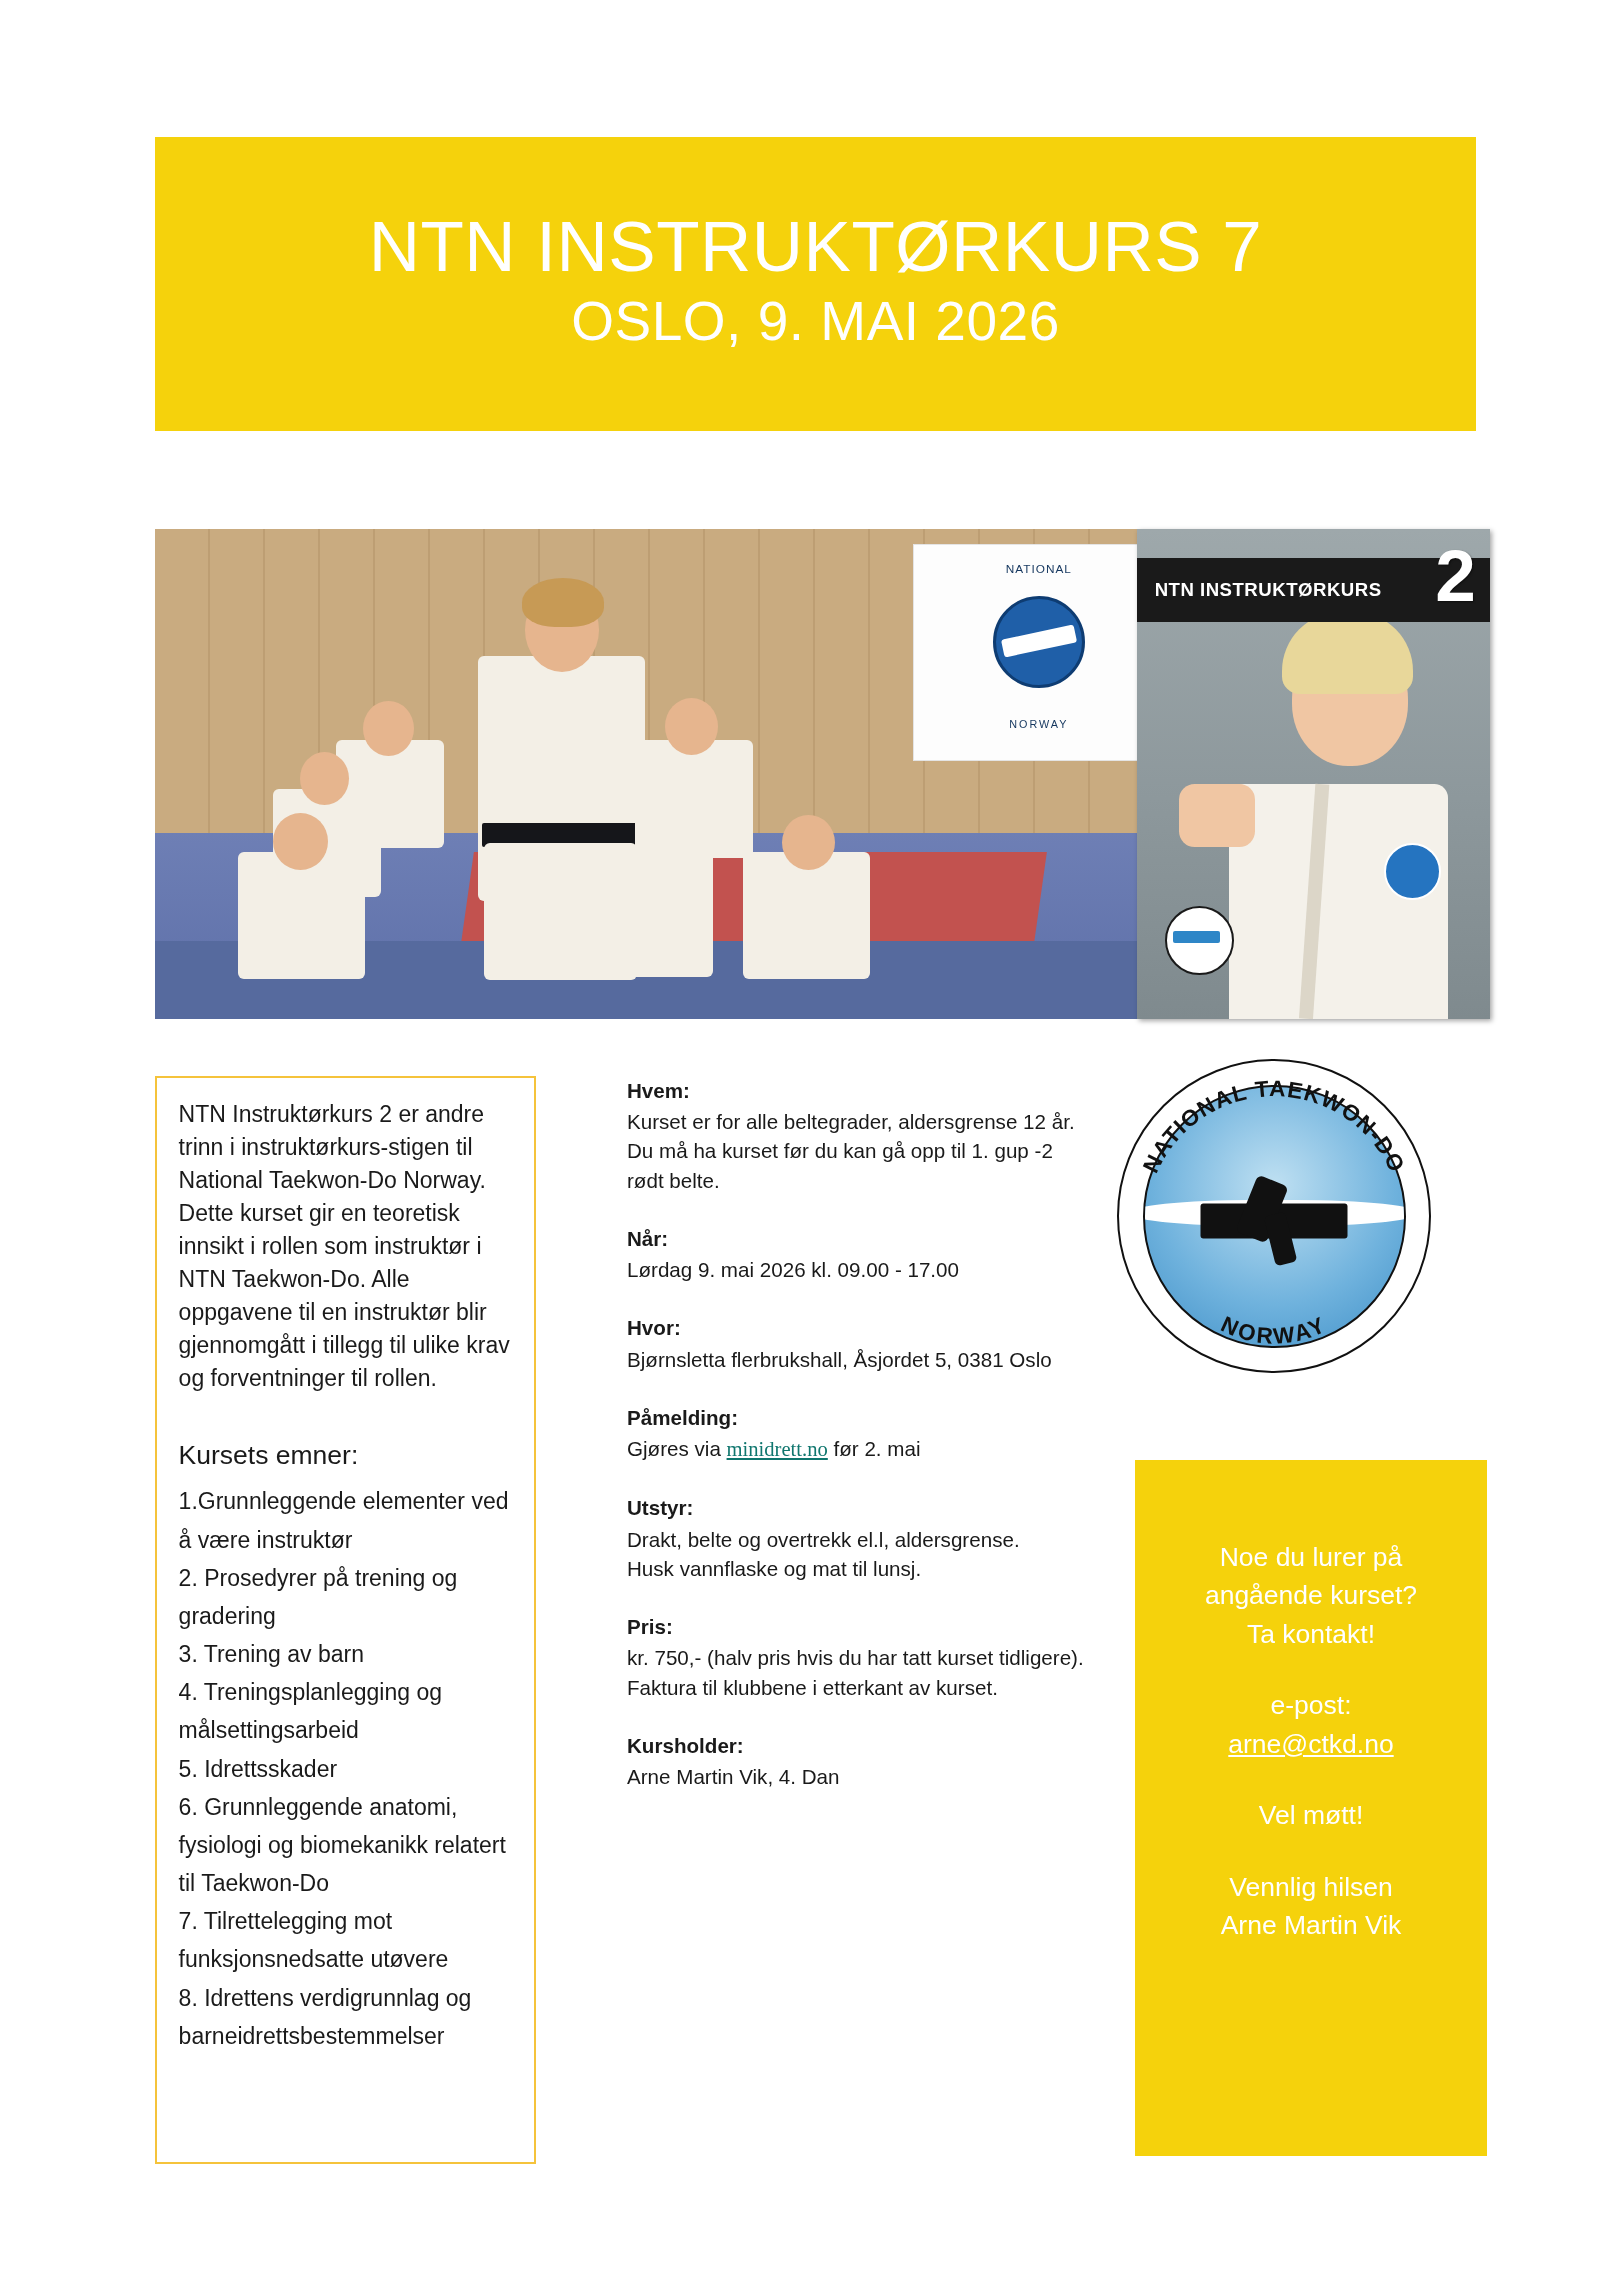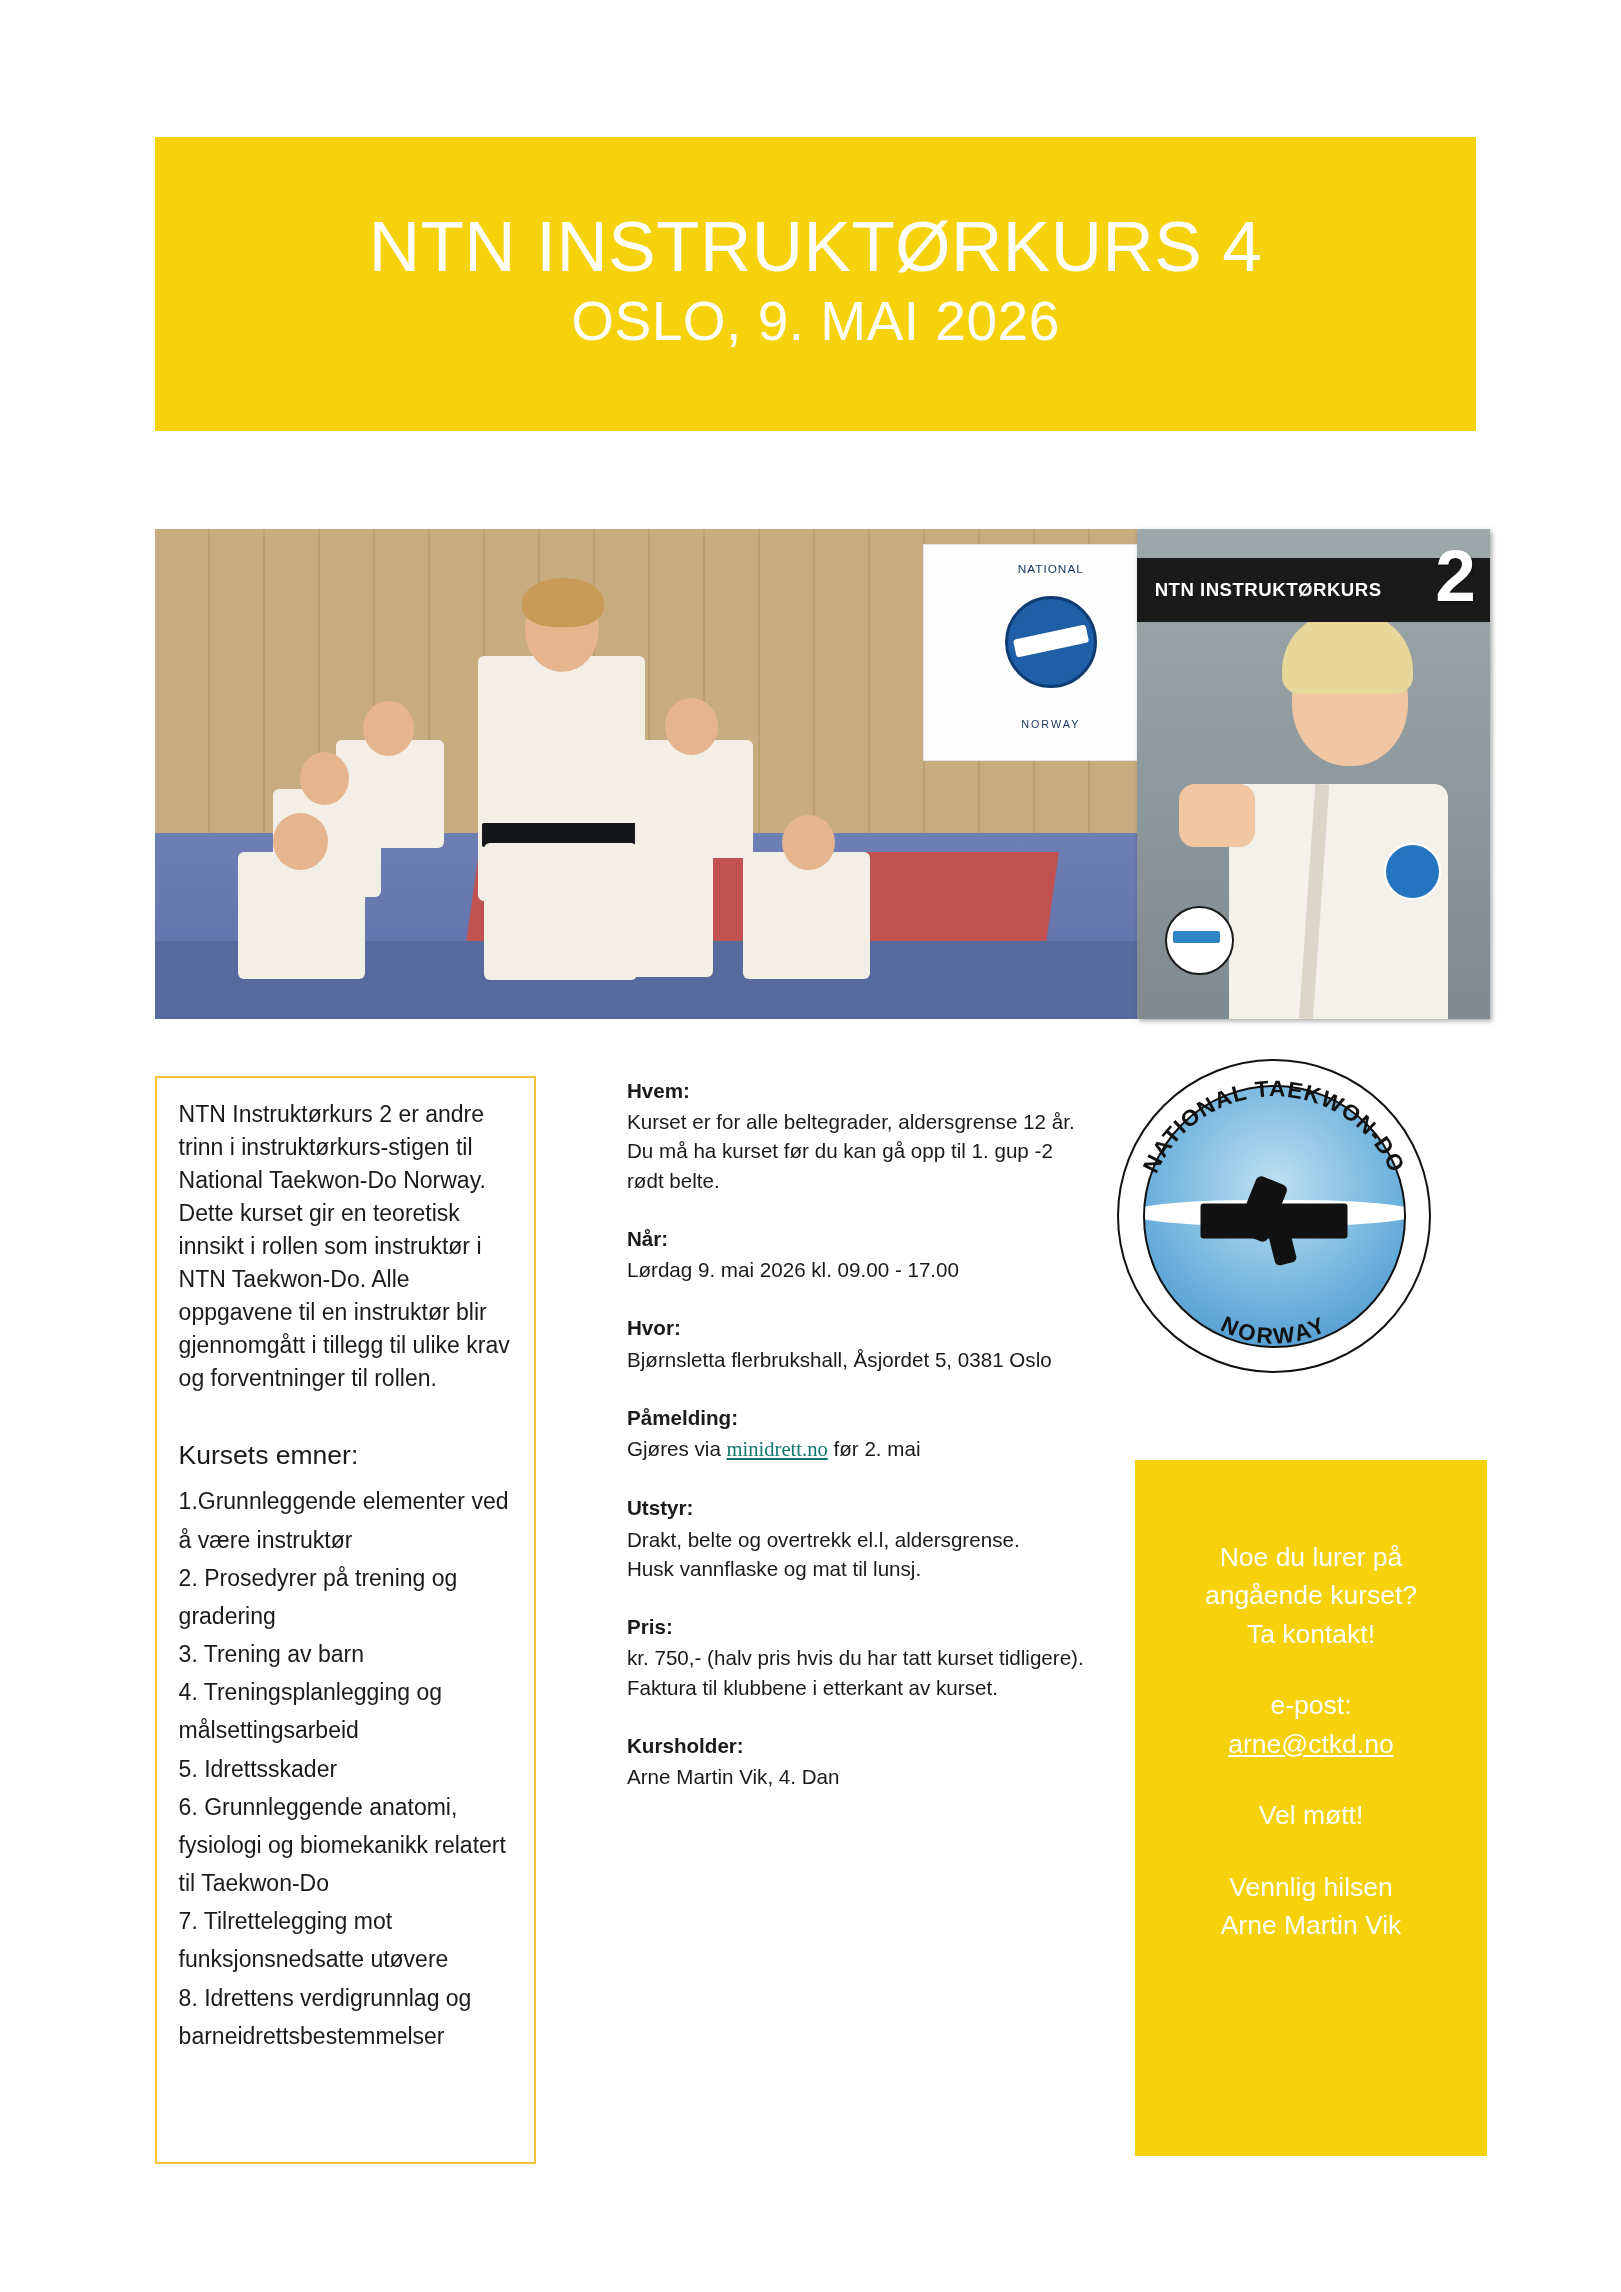--- a/index.html
+++ b/index.html
@@ -50,21 +50,20 @@
 
   
   .photo-main {
     position: absolute;
     left: 155px;
     top: 529px;
     width: 1041px;
     height: 490px;
     overflow: hidden;
     background: #cbb89a;
-    padding-left: 14px;
   }
   .photo-poster {
     position: absolute;
     left: 1137px;
     top: 529px;
     width: 353px;
     height: 490px;
     overflow: hidden;
     background: #0f172a;
     box-shadow: 2px 2px 4.9px rgba(0,0,0,.35);
@@ -242,21 +241,21 @@
   .contact-box a {
     color:#ffffff;
     text-decoration: underline;
   }
   .contact-gap { height: 33px; }
 </style>
 </head>
 <body>
 
 <div class="banner">
-  <div class="line1">NTN INSTRUKTØRKURS 4</div>
+  <div class="line1">NTN INSTRUKTØRKURS 7</div>
   <div class="line2">OSLO, 9. MAI 2026</div>
 </div>
 
 <div class="photo-main">
   <div class="pm-wall"></div>
   <div class="pm-floor-blue"></div>
   <div class="pm-floor-red"></div>
   <div class="pm-floor-blue2"></div>
 
   <div class="pm-banner">

